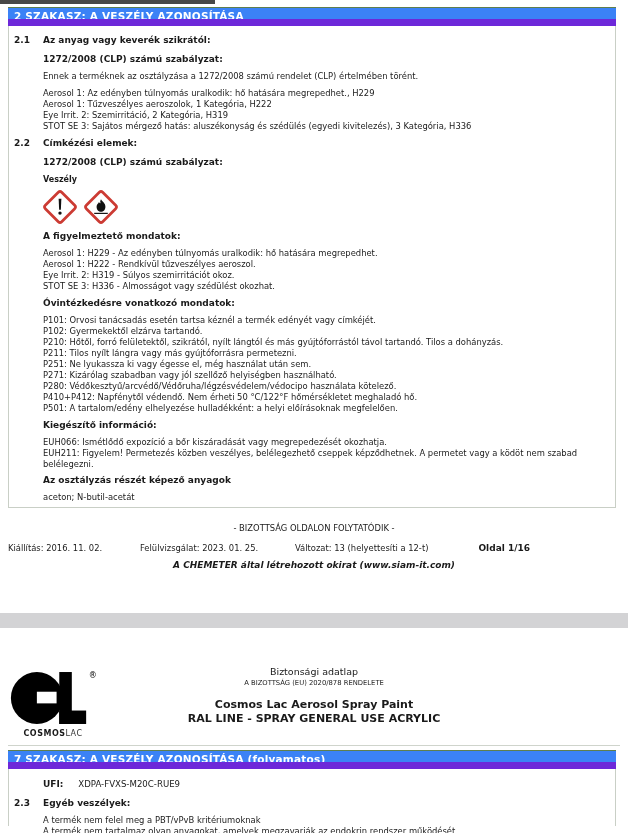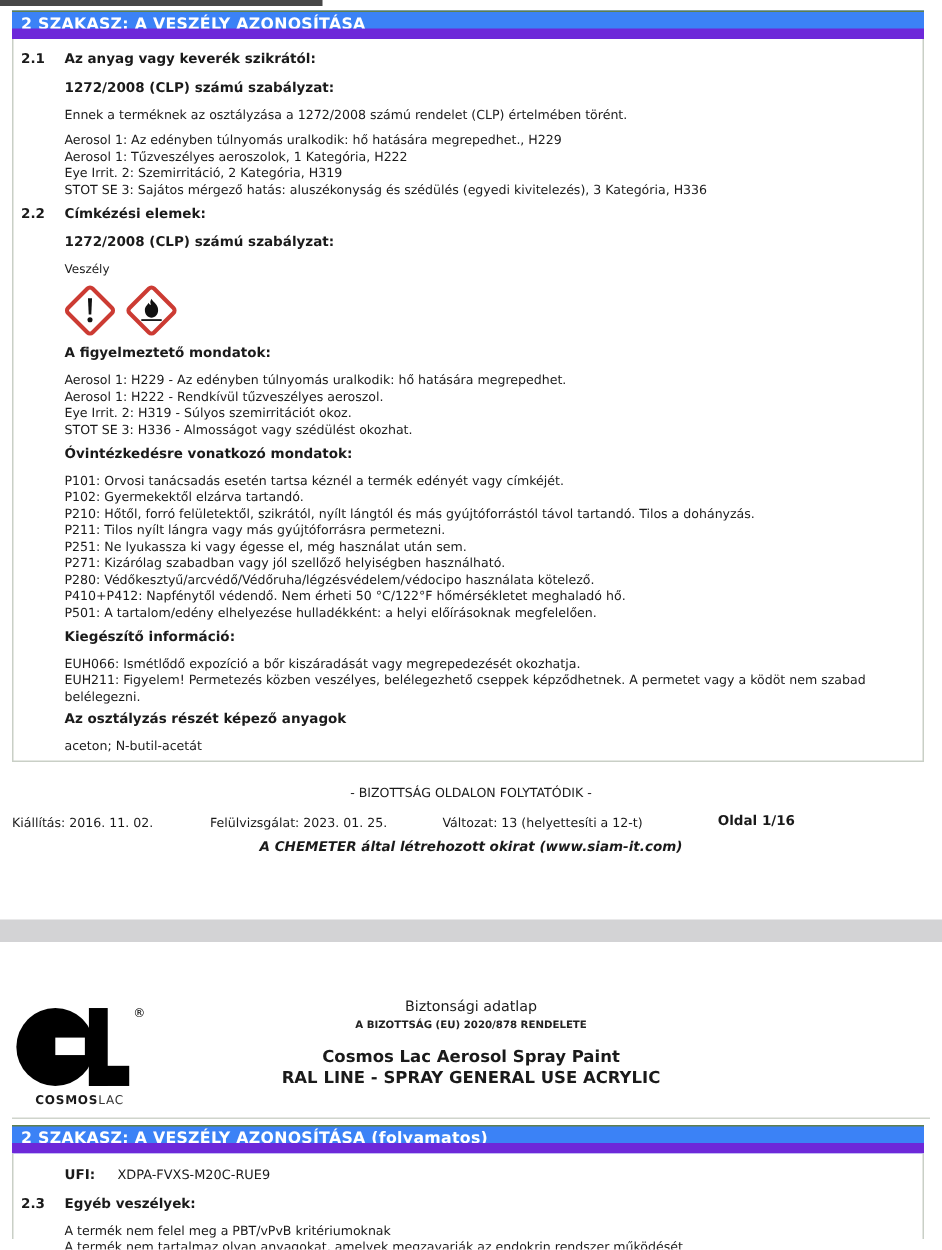--- a/index.html
+++ b/index.html
@@ -32,21 +32,21 @@
   }
   .box1 { top:26px; height:482px; padding-top:9px; }
   .box2 { top:769px; height:57px; padding-top:10px; border-bottom:none; }
 
   .row { position:relative; padding-left:34px; padding-right:10px; }
   .num { position:absolute; left:5px; top:0; font-weight:bold; font-size:9px; }
   .h1row { font-weight:bold; font-size:9px; line-height:11px; }
   .h2row { font-weight:bold; font-size:9px; line-height:11px; }
   .body-line { font-size:8.4px; line-height:11px; }
   .body-block { font-size:8.4px; line-height:11px; }
-  .signal { font-weight:normal; font-size:8px; line-height:10px; }
+  .signal { font-weight:bold; font-size:8px; line-height:10px; }
 
   .mt8 { margin-top:8px; } .mt7 { margin-top:7px; } .mt6 { margin-top:6px; }
   .mt5 { margin-top:5px; }
 
   .picto-row { display:flex; gap:7px; margin-top:5px; padding-left:34px; height:36px; }
   .picto { width:34px; height:34px; }
 
   
   .continuation { position:absolute; top:523px; left:0; width:628px; text-align:center;
                   font-size:8.4px; color:#1a1a1a; }
@@ -62,21 +62,21 @@
   .page-separator { position:absolute; top:613px; left:0; width:628px; height:15px; background:#d3d3d5; }
 
   
   .logo { position:absolute; left:10px; top:668px; width:100px; height:72px; }
   .logo svg { display:block; }
   .logo-caption { font-size:8px; letter-spacing:0.5px; text-align:center; width:86px; margin-top:1px; }
   .logo-caption .bold-part { font-weight:bold; }
   .logo-caption .light-part { font-weight:normal; color:#333; }
 
   .p2-doc-type { position:absolute; top:666px; left:0; width:628px; text-align:center; font-size:9.5px; }
-  .p2-reg-ref  { position:absolute; top:679px; left:0; width:628px; text-align:center; font-size:6.8px; color:#222;font-weight:bold; }
+  .p2-reg-ref  { position:absolute; top:679px; left:0; width:628px; text-align:center; font-size:6.8px; color:#222; }
   .p2-prod1    { position:absolute; top:698px; left:0; width:628px; text-align:center; font-weight:bold; font-size:11px; }
   .p2-prod2    { position:absolute; top:712px; left:0; width:628px; text-align:center; font-weight:bold; font-size:11px; }
   .p2-rule     { position:absolute; top:745px; left:8px; width:612px; border-top:1px solid #cfd4cc; }
 
   .bar1 { top:7px; }
   .bar2 { top:750px; }
 
   .ufi-row { position:relative; padding-left:34px; font-size:9px; line-height:11px; }
   .ufi-label { font-weight:bold; margin-right:12px; }
   .ufi-value { font-size:8.6px; }
@@ -191,21 +191,21 @@
       <span class="bold-part">COSMOS</span><span class="light-part">LAC</span>
     </div>
   </div>
 
   <div class="p2-doc-type">Biztonsági adatlap</div>
   <div class="p2-reg-ref">A BIZOTTSÁG (EU) 2020/878 RENDELETE</div>
   <div class="p2-prod1">Cosmos Lac Aerosol Spray Paint</div>
   <div class="p2-prod2">RAL LINE - SPRAY GENERAL USE ACRYLIC</div>
   <div class="p2-rule"></div>
 
-  <div class="section-bar bar2">2 SZAKASZ: A VESZÉLY AZONOSÍTÁSA (folyamatos)</div>
+  <div class="section-bar bar2">7 SZAKASZ: A VESZÉLY AZONOSÍTÁSA (folyamatos)</div>
 
   <div class="content-box box2">
 
     <div class="ufi-row">
       <span class="ufi-label">UFI:</span>
       <span class="ufi-value">XDPA-FVXS-M20C-RUE9</span>
     </div>
 
     <div class="row h1row mt8">
       <span class="num">2.3</span>

